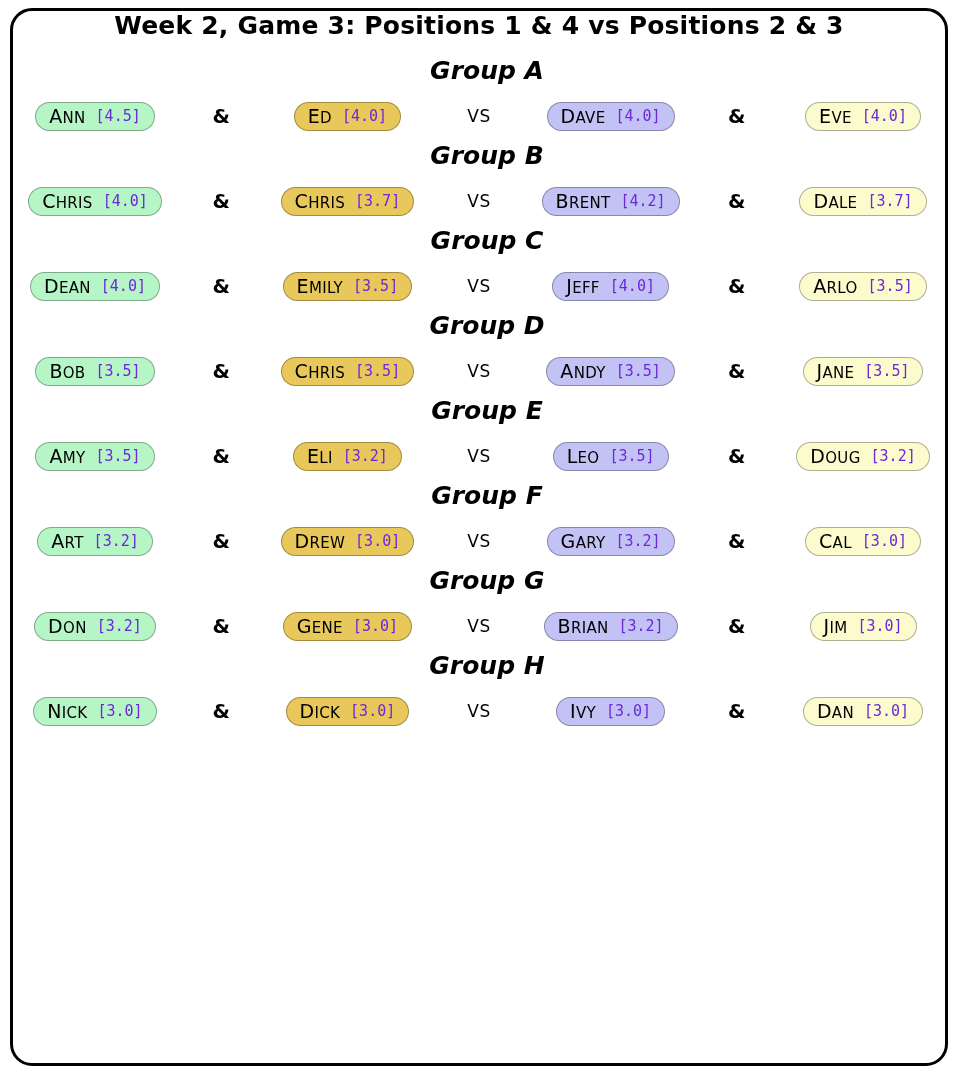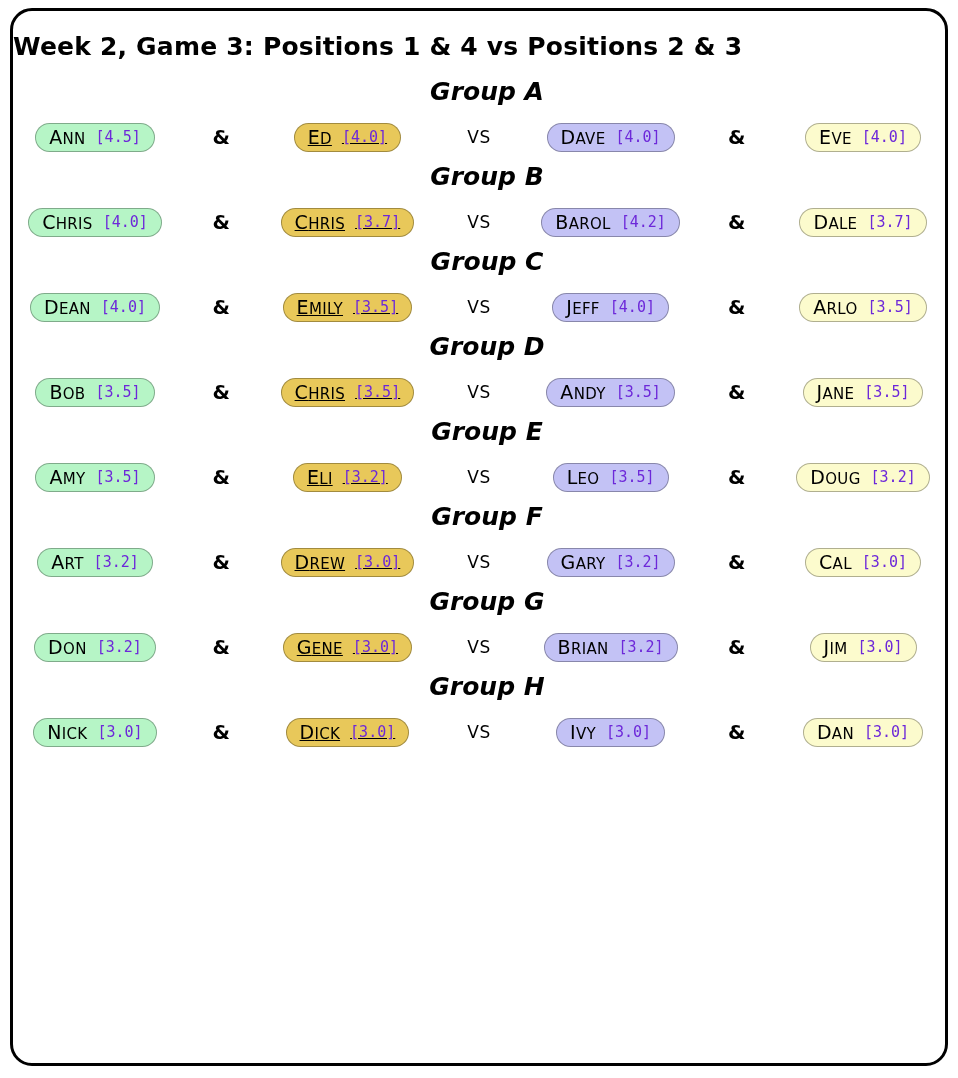--- a/index.html
+++ b/index.html
@@ -17,26 +17,25 @@
     width: 938px;
     height: 1058px;
     margin: 8px auto 0 auto;
     border: 3px solid #000000;
     border-radius: 22px;
     background: #ffffff;
     box-sizing: border-box;
     overflow: hidden;
   }
   .title {
-    text-align: left;
+    text-align: center;
     font-family: "DejaVu Sans", sans-serif;
     font-weight: bold;
     font-size: 25px;
     color: #000000;
-    margin-top: 21px;
     letter-spacing: 0.2px;
   }
   .groups {
     margin-top: 16px;
   }
   .group {
     margin-bottom: 4px;
   }
   .group-label {
     text-align: center;
@@ -83,21 +82,21 @@
     font-size: 15px;
     color: #6d28d9;
     margin-left: 10px;
   }
   .slot {
     display: flex;
     justify-content: center;
     align-items: center;
   }
   .slot-1 { width: 182px; }
-  .slot-2 { width: 182px; text-decoration: underline; }
+  .slot-2 { width: 182px; }
   .slot-3 { width: 182px; }
   .slot-4 { width: 182px; }
   .amp {
     width: 36px;
     text-align: center;
     font-family: "DejaVu Sans", sans-serif;
     font-size: 20px;
     font-weight: bold;
     color: #000000;
   }
@@ -164,21 +163,21 @@
           <div class="amp">&amp;</div>
           <div class="slot slot-2">
             <div class="pill c-gold">
               <span class="nm"><span class="first">C</span><span class="rest">HRIS</span></span>
               <span class="rt">[3.7]</span>
             </div>
           </div>
           <div class="vs">VS</div>
           <div class="slot slot-3">
             <div class="pill c-purple">
-              <span class="nm"><span class="first">B</span><span class="rest">AROL</span></span>
+              <span class="nm"><span class="first">B</span><span class="rest">RENT</span></span>
               <span class="rt">[4.2]</span>
             </div>
           </div>
           <div class="amp">&amp;</div>
           <div class="slot slot-4">
             <div class="pill c-cream">
               <span class="nm"><span class="first">D</span><span class="rest">ALE</span></span>
               <span class="rt">[3.7]</span>
             </div>
           </div>

